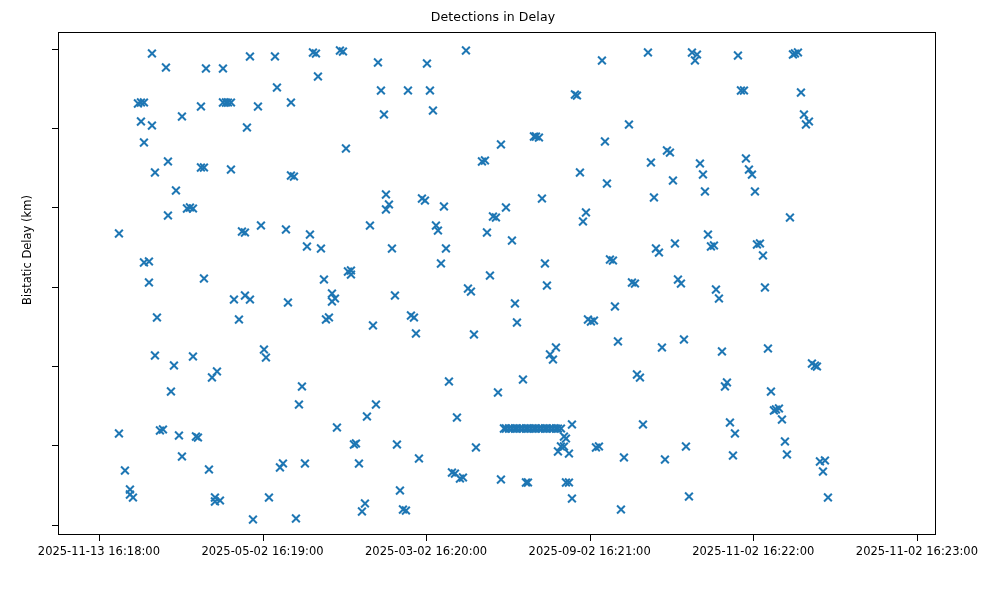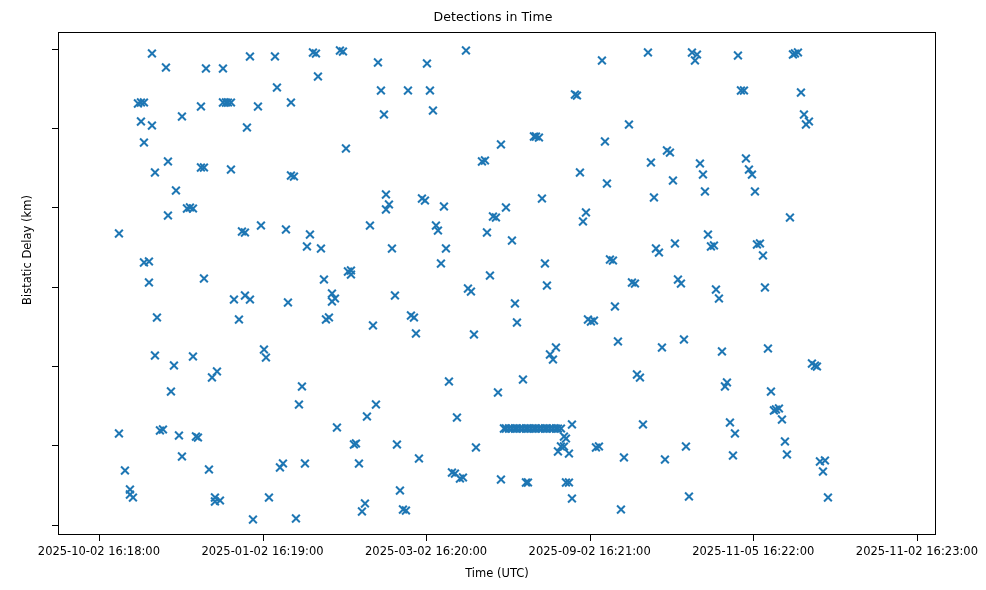--- a/index.html
+++ b/index.html
@@ -118,53 +118,52 @@
     font-size: 11.5px;
     color: #000000;
     transform: rotate(-90deg);
   }
 </style>
 </head>
 <body>
 
 <div id="figure">
 
-  <div id="chart-title">Detections in Time</div>
+  <div id="chart-title">Detections in Delay</div>
 
   <div id="ylabel">Bistatic Delay (km)</div>
 
-  <div id="xlabel">Time (UTC)</div>
 
   <div id="ytick-container">
       <div class="ytick-line" style="top: 524.7px;"></div>
       <div class="ytick-label" style="top: 524.7px;">0</div>
       <div class="ytick-line" style="top: 445.3px;"></div>
       <div class="ytick-label" style="top: 445.3px;">10</div>
       <div class="ytick-line" style="top: 366px;"></div>
       <div class="ytick-label" style="top: 366px;">20</div>
       <div class="ytick-line" style="top: 286.7px;"></div>
       <div class="ytick-label" style="top: 286.7px;">30</div>
       <div class="ytick-line" style="top: 207.3px;"></div>
       <div class="ytick-label" style="top: 207.3px;">40</div>
       <div class="ytick-line" style="top: 128px;"></div>
       <div class="ytick-label" style="top: 128px;">50</div>
       <div class="ytick-line" style="top: 48.7px;"></div>
       <div class="ytick-label" style="top: 48.7px;">60</div>
     </div>
   <div id="xtick-container">
       <div class="xtick-line" style="left: 98.9px;"></div>
-      <div class="xtick-label" style="left: 98.9px;">2025-10-02 16:18:00</div>
+      <div class="xtick-label" style="left: 98.9px;">2025-11-13 16:18:00</div>
       <div class="xtick-line" style="left: 262.5px;"></div>
-      <div class="xtick-label" style="left: 262.5px;">2025-01-02 16:19:00</div>
+      <div class="xtick-label" style="left: 262.5px;">2025-05-02 16:19:00</div>
       <div class="xtick-line" style="left: 426.1px;"></div>
       <div class="xtick-label" style="left: 426.1px;">2025-03-02 16:20:00</div>
       <div class="xtick-line" style="left: 589.7px;"></div>
       <div class="xtick-label" style="left: 589.7px;">2025-09-02 16:21:00</div>
       <div class="xtick-line" style="left: 753.3px;"></div>
-      <div class="xtick-label" style="left: 753.3px;">2025-11-05 16:22:00</div>
+      <div class="xtick-label" style="left: 753.3px;">2025-11-02 16:22:00</div>
       <div class="xtick-line" style="left: 916.9px;"></div>
       <div class="xtick-label" style="left: 916.9px;">2025-11-02 16:23:00</div>
     </div>
 
   <div id="axes-frame">
     <div id="scatter-layer">
         <div class="marker" style="left: 60px; top: 200.7px;"></div>
         <div class="marker" style="left: 60px; top: 400.7px;"></div>
         <div class="marker" style="left: 65.4px; top: 437.1px;"></div>
         <div class="marker" style="left: 70.9px; top: 456.2px;"></div>

